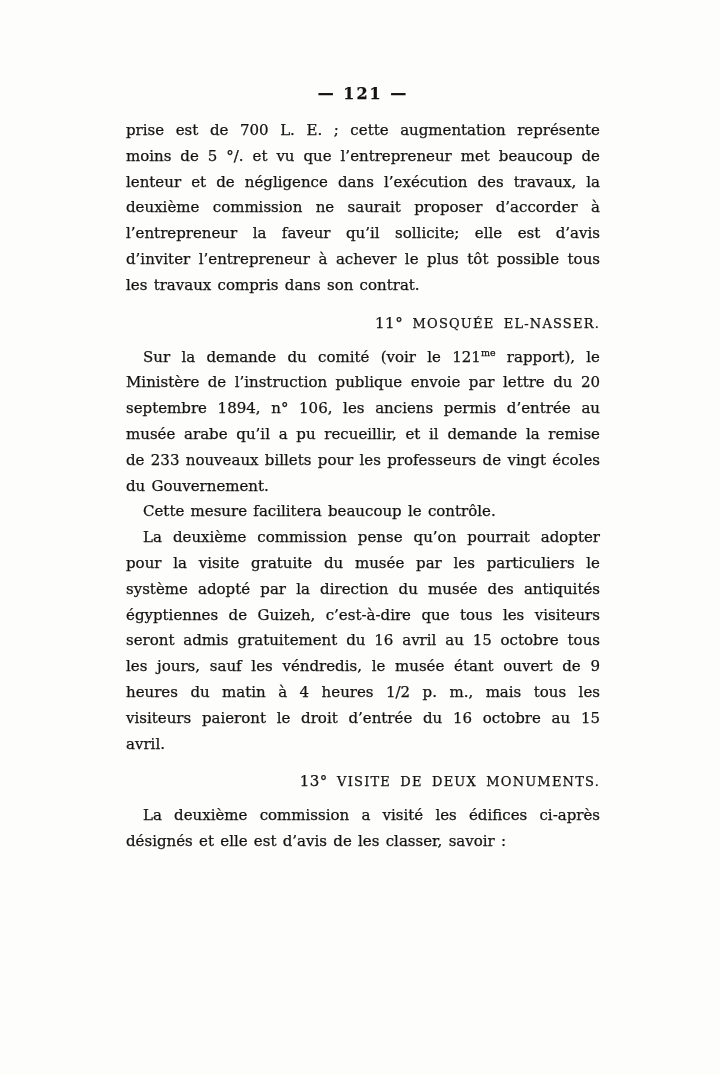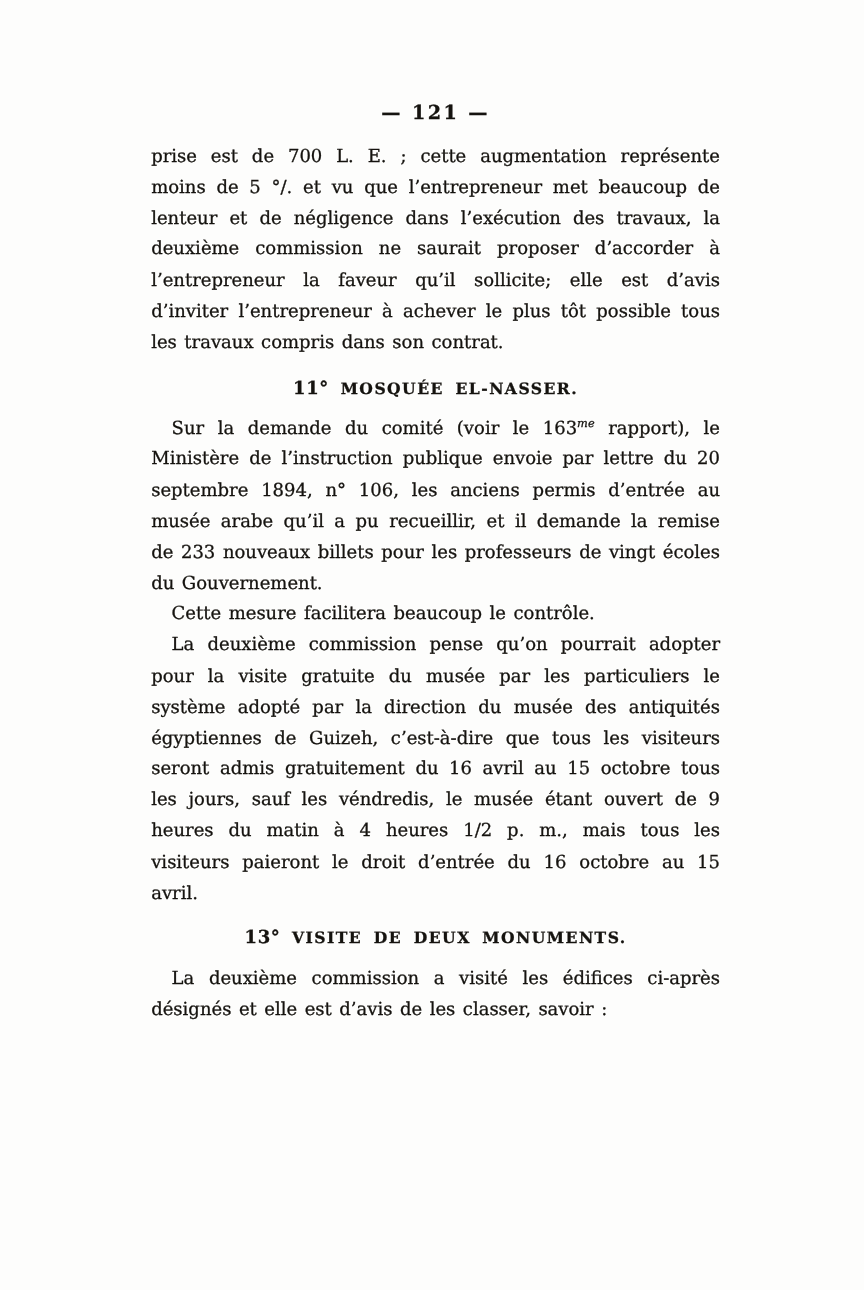--- a/index.html
+++ b/index.html
@@ -40,56 +40,55 @@
     line-height: 25.8px;
     text-align: justify;
     text-indent: 17px;
     word-spacing: 1.5px;
   }
   .para.noindent {
     text-indent: 0;
   }
   .heading {
     margin: 15px 0 13px 0;
-    text-align: center;
-    font-weight: bold;
+    text-align: right;
+    font-weight: normal;
     font-size: 13px;
     letter-spacing: 1.2px;
     word-spacing: 4px;
   }
   .heading .hnum {
     font-size: 15px;
     letter-spacing: 0.5px;
   }
   sup {
     font-size: 9.5px;
     line-height: 0;
     vertical-align: super;
-    font-style: italic;
   }
 </style>
 </head>
 <body>
 
 <div class="page">
 
   <div class="folio">— 121 —</div>
 
   <div class="body-block">
 
     <p class="para noindent">prise est de 700 L. E. ; cette augmentation représente moins de 5 °/. et vu que l’entrepreneur met beaucoup de lenteur et de négligence dans l’exécution des travaux, la deuxième commission ne saurait proposer d’accorder à l’entrepreneur la faveur qu’il sollicite; elle est d’avis d’inviter l’entrepreneur à achever le plus tôt possible tous les travaux compris dans son contrat.</p>
 
     <h2 class="heading">
       <span class="hnum">11°</span>
       <span class="htitle">MOSQUÉE EL-NASSER.</span>
     </h2>
 
 
 
-    <p class="para"><span>Sur la demande du comité (voir le 163</span><sup>me</sup><span> rapport), le Ministère de l’instruction publique envoie par lettre du 20 septembre 1894, n° 106, les anciens permis d’entrée au musée arabe qu’il a pu recueillir, et il demande la remise de 233 nouveaux billets pour les professeurs de vingt écoles du Gouvernement.</span></p>
+    <p class="para"><span>Sur la demande du comité (voir le 121</span><sup>me</sup><span> rapport), le Ministère de l’instruction publique envoie par lettre du 20 septembre 1894, n° 106, les anciens permis d’entrée au musée arabe qu’il a pu recueillir, et il demande la remise de 233 nouveaux billets pour les professeurs de vingt écoles du Gouvernement.</span></p>
 
 
     <p class="para">Cette mesure facilitera beaucoup le contrôle.</p>
 
     <p class="para">La deuxième commission pense qu’on pourrait adopter pour la visite gratuite du musée par les particuliers le système adopté par la direction du musée des antiquités égyptiennes de Guizeh, c’est-à-dire que tous les visiteurs seront admis gratuitement du 16 avril au 15 octobre tous les jours, sauf les véndredis, le musée étant ouvert de 9 heures du matin à 4 heures 1/2 p. m., mais tous les visiteurs paieront le droit d’entrée du 16 octobre au 15 avril.</p>
 
     <h2 class="heading">
       <span class="hnum">13°</span>
       <span class="htitle">VISITE DE DEUX MONUMENTS.</span>
     </h2>

